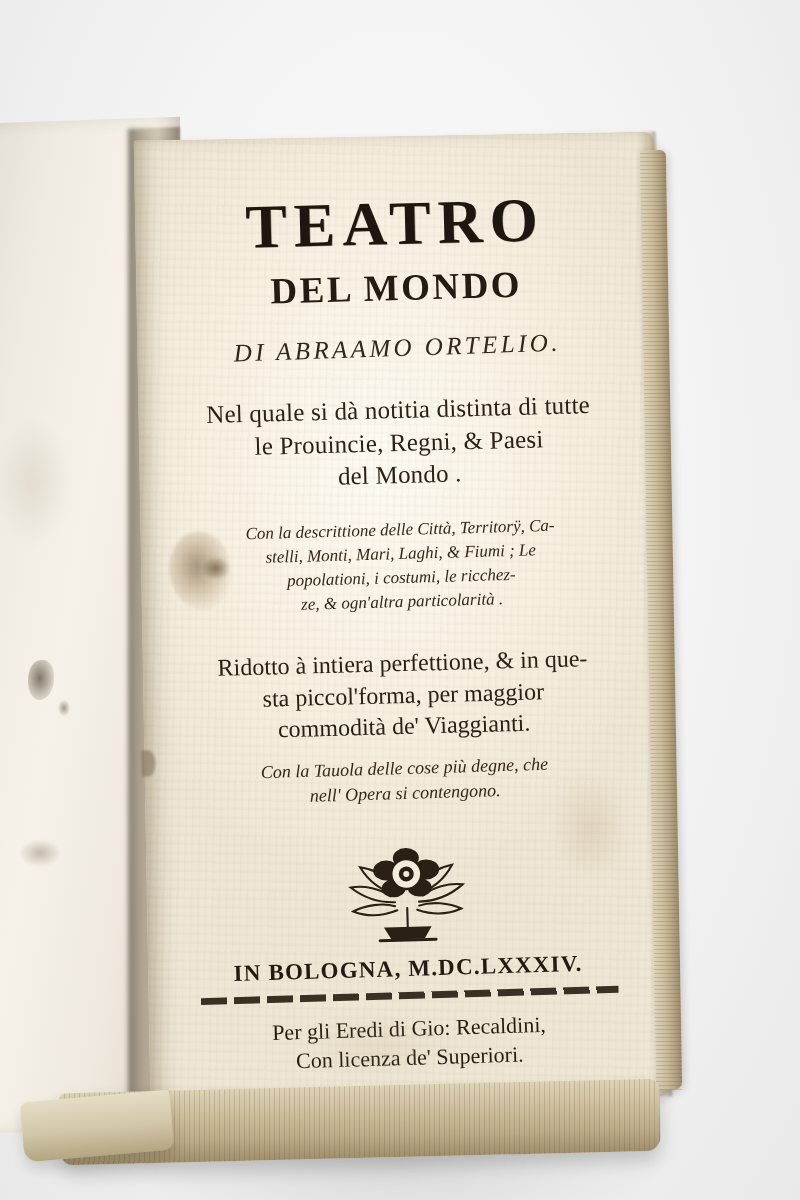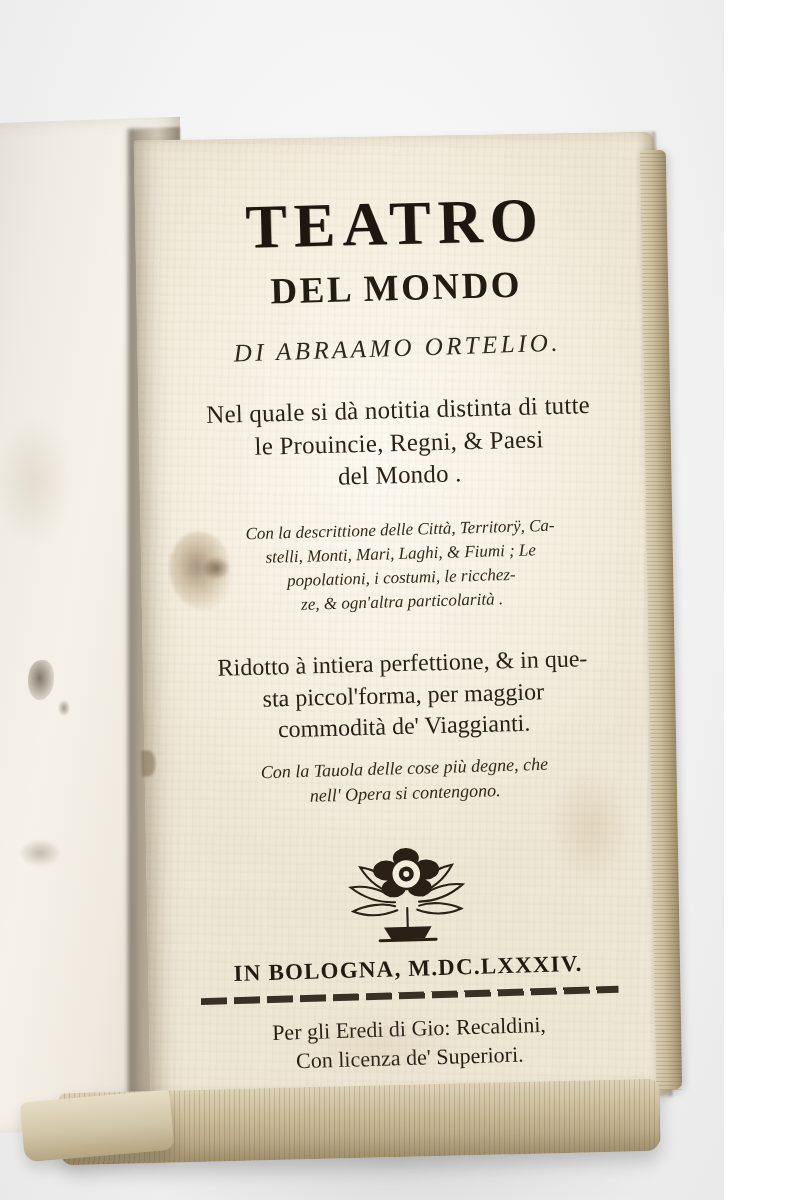--- a/index.html
+++ b/index.html
@@ -9,21 +9,21 @@
   }
   body {
     width: 800px;
     height: 1200px;
     overflow: hidden;
     font-family: "Liberation Serif", serif;
   }
 
   #scene {
     position: relative;
-    width: 724px;
+    width: 800px;
     height: 1200px;
     background: radial-gradient(ellipse at 50% 40%, #fbfbfb 0%, #f3f3f3 55%, #e9e9e9 100%);
     overflow: hidden;
   }
 
   
   .surface-shadow {
     position: absolute;
     left: 0; top: 0;
     width: 800px; height: 1200px;

